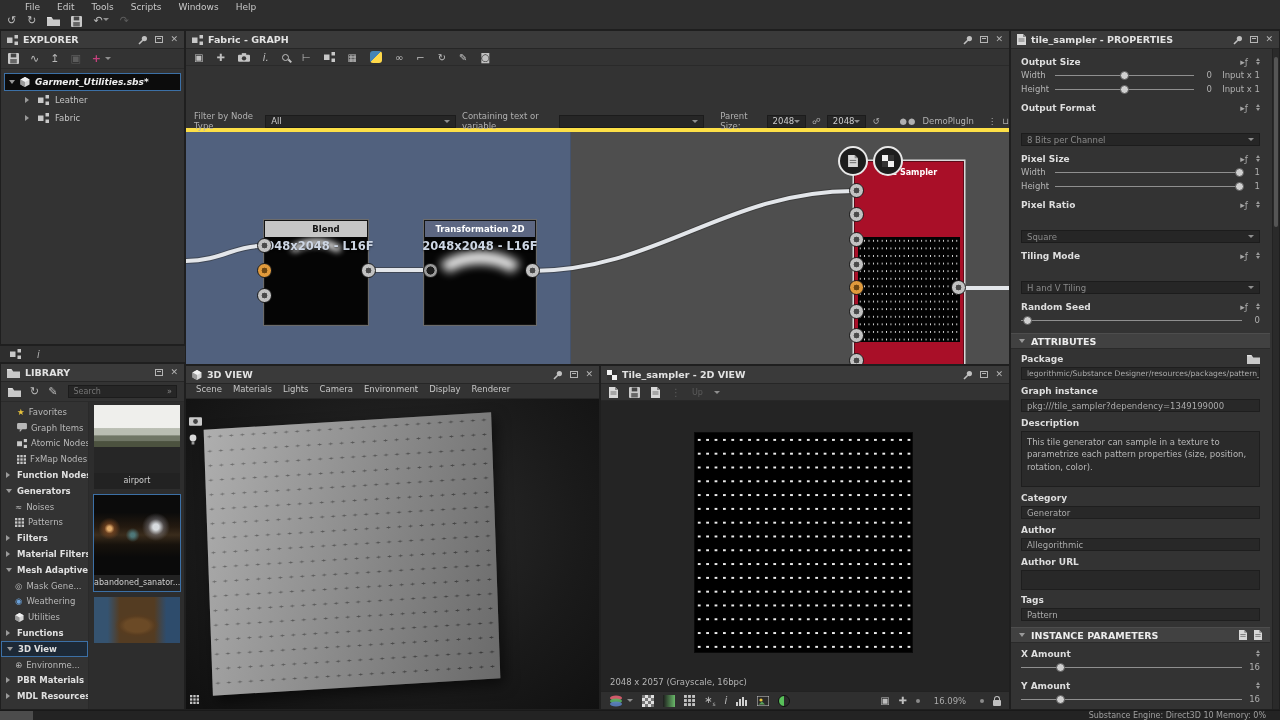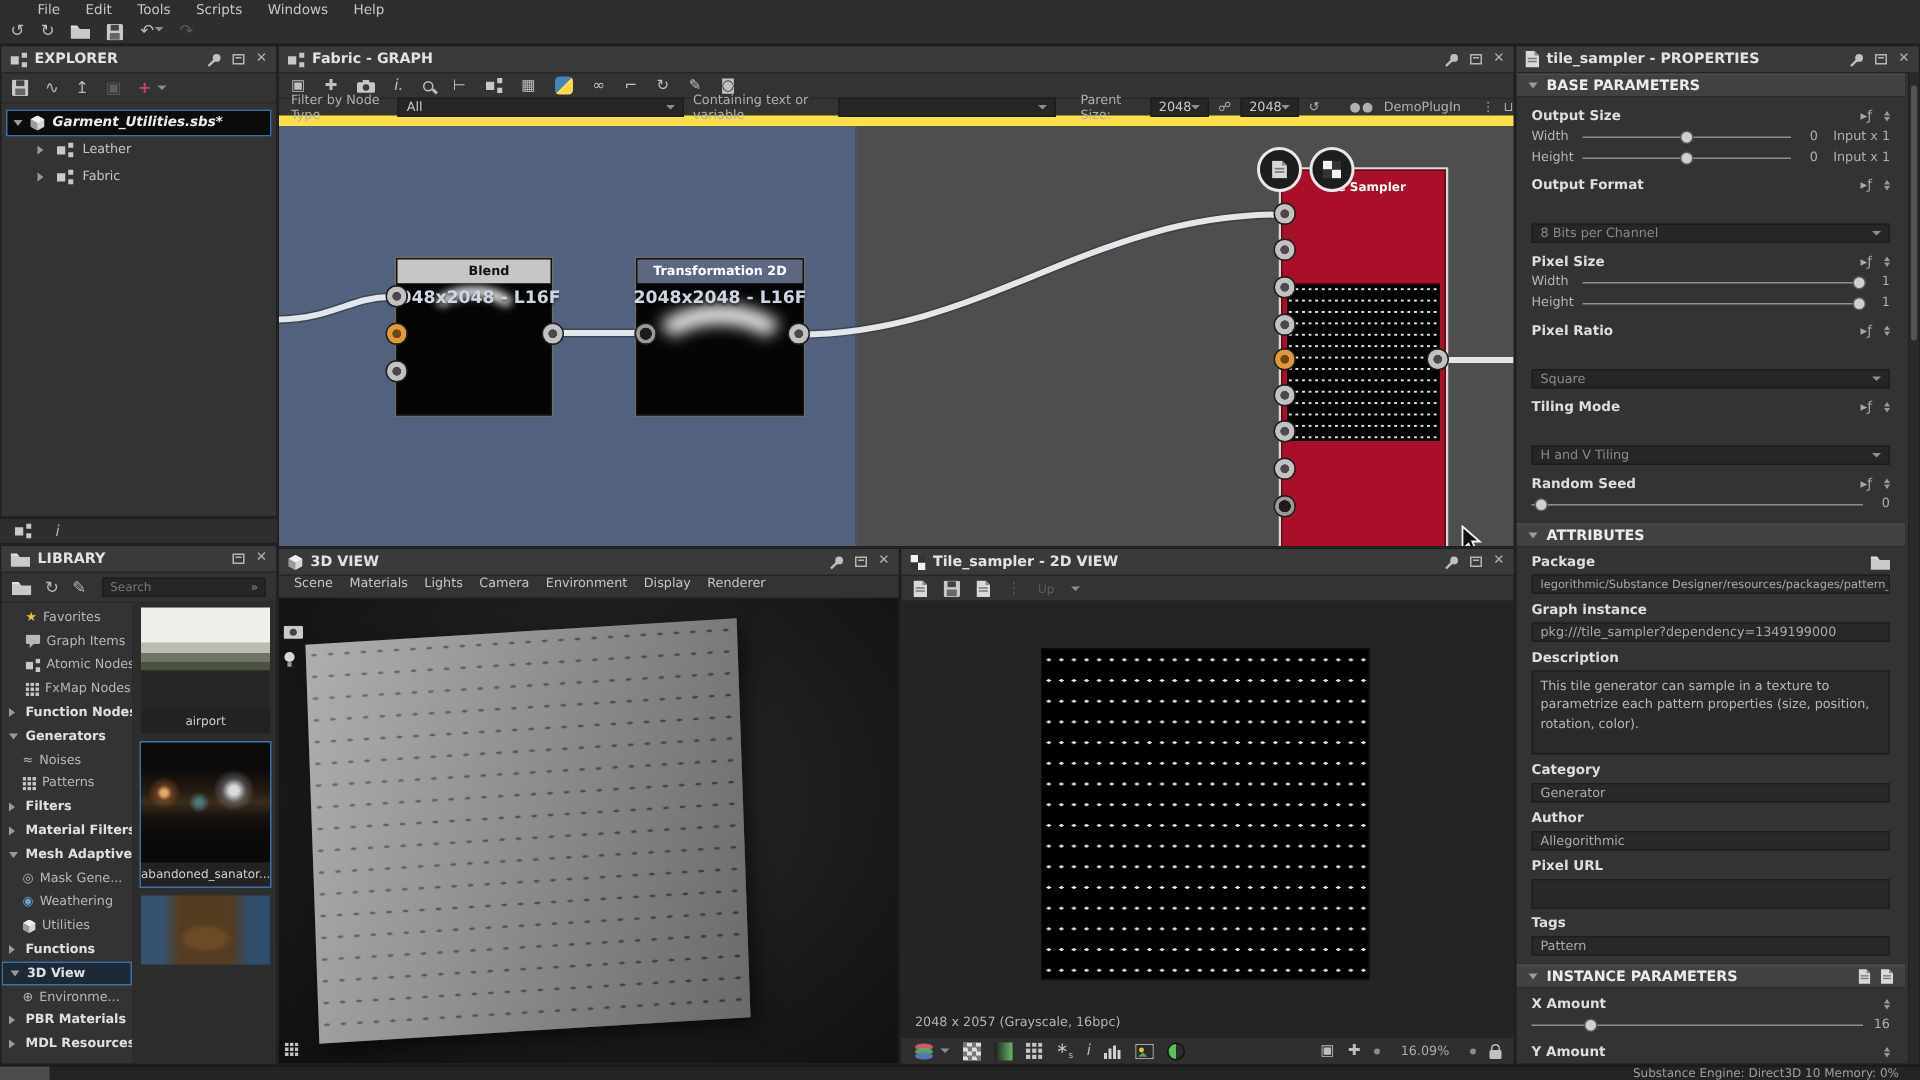--- a/index.html
+++ b/index.html
@@ -71,21 +71,21 @@
   .thumb .tpad { height:26px; background:#262626; }
   .timg.t3 { height:46px;
     background:
       radial-gradient(ellipse 30px 16px at 50% 62%, #6b4a26 0 40%, rgba(90,60,30,.55) 60%, transparent 75%),
       linear-gradient(90deg,#355370 0 16%, #543c22 30% 70%, #2e4c6c 84%);
   }
 
   
   #graph { left:185px; top:30px; width:825px; height:335px; }
   #graph-tools1 { height:17px; display:flex; align-items:center; gap:13px; padding-left:8px; border-bottom:1px solid #2a2a2a; font-size:10px; color:#c0c0c0; flex:none; }
-  #graph-tools2 { height:18px; display:flex; align-items:center; gap:6px; padding-left:8px; border-bottom:7px solid #fde047; font-size:8.5px; color:#b0b0b0; flex:none; }
+  #graph-tools2 { height:18px; display:flex; align-items:center; gap:6px; padding-left:8px; border-bottom:4px solid #fde047; font-size:8.5px; color:#b0b0b0; flex:none;margin-top:48px; }
   #graph-canvas { position:relative; flex:1; background:#4e4e4e; overflow:hidden; }
   #frame-blue { position:absolute; left:0; top:0; width:385px; height:100%; background:#51617e; border-right:1px solid #45536c; }
   .gnode { position:absolute; background:#060606; border:1px solid #141414; box-shadow:0 0 0 1px #6b6b6b; z-index:2; }
   .gnode .nhead { height:16px; display:flex; align-items:center; justify-content:center; font-size:8.5px; font-weight:bold; }
   .nhead.hgray { background:#c6c6c6; color:#111;padding-left:20px; }
   .nhead.hblue { background:#5d6782; color:#fff; }
   .nbody { position:relative; overflow:hidden; height:calc(100% - 16px); background:#050505; }
   .arc { position:absolute; border:8px solid transparent; border-top-color:rgba(255,255,255,.92); border-radius:50%; filter:blur(3px); }
   .ncaption { position:absolute; text-align:center; font-size:11.5px; font-weight:bold; color:#cdd6e4; text-shadow:0 1px 2px rgba(0,0,0,.5); z-index:2; white-space:nowrap; }
   .port { position:absolute; width:15px; height:15px; border-radius:50%; background:radial-gradient(circle,#4a4a4a 0 30%, #c2c2c2 34% 100%); border:1px solid #1e1e1e; z-index:3; }
@@ -718,24 +718,20 @@
     <span class="wicons">
       <svg class="ic" width="10" height="10">
           <use href="#s-pin"></use>
         </svg>
       <span class="icon-restore"></span>
       <span class="icon-close">✕</span>
     </span>
   </div>
   <div id="props-body">
 
-    <div class="sec">
-      <span class="tri-down"></span>
-      <span>BASE PARAMETERS</span>
-    </div>
 
     <div class="plabel-row">
       <span class="plabel">Output Size</span>
       <span class="prow-icons">
         <span class="ic-fx">▸ƒ</span>
         <span class="updown">
             <i class="u"></i>
             <i class="d"></i>
           </span>
       </span>
@@ -900,21 +896,21 @@
     <div class="plabel-row" style="margin-top:6px">
         <span class="plabel">Author</span>
       </div>
     <div class="frow">
         <span class="field">
           <span>Allegorithmic</span>
         </span>
       </div>
 
     <div class="plabel-row" style="margin-top:6px">
-        <span class="plabel">Pixel URL</span>
+        <span class="plabel">Author URL</span>
       </div>
     <div class="frow">
         <span class="field" style="height:20px">
           <span></span>
         </span>
       </div>
 
     <div class="plabel-row" style="margin-top:5px">
         <span class="plabel">Tags</span>
       </div>

